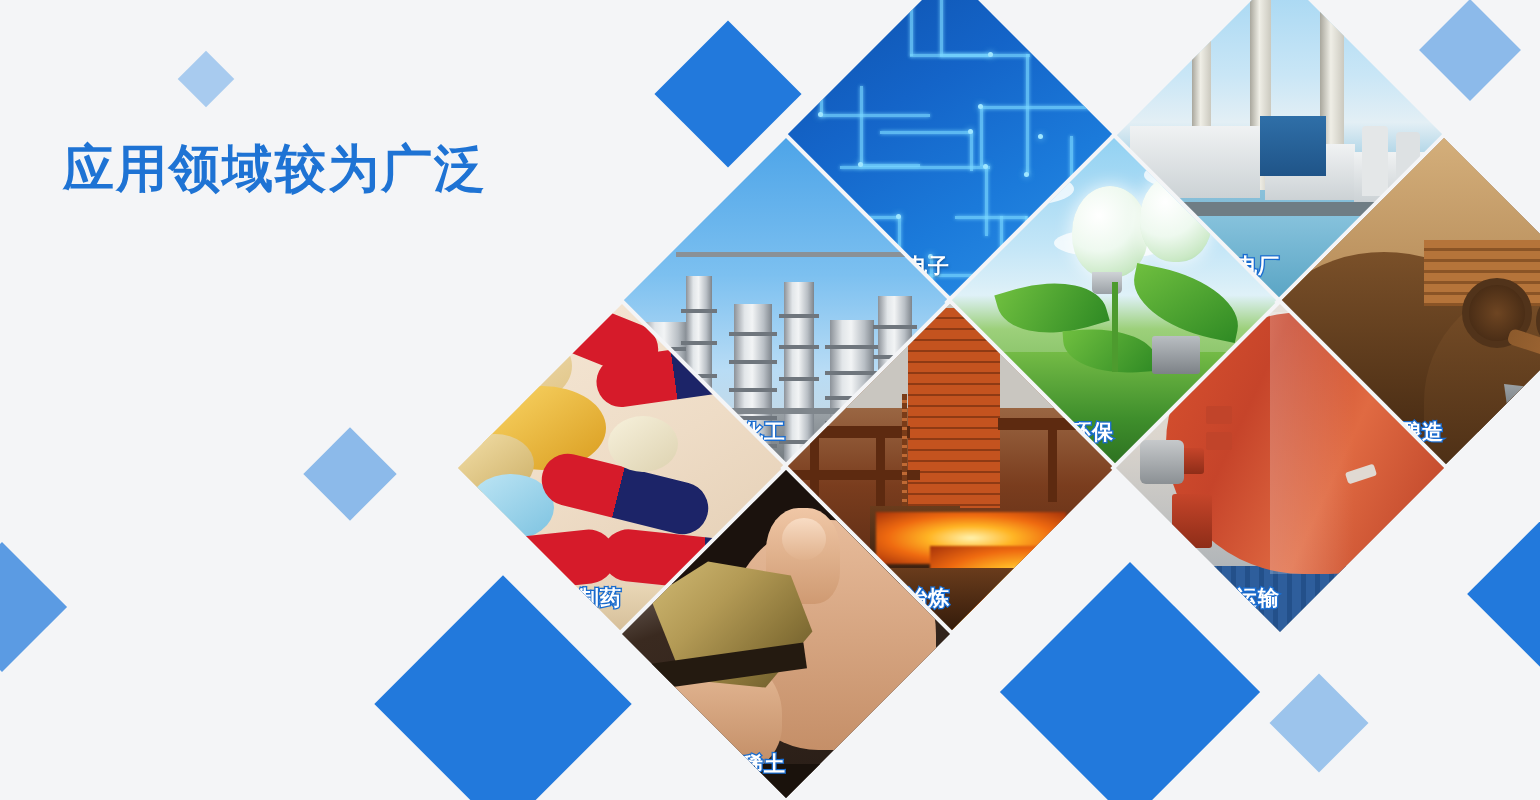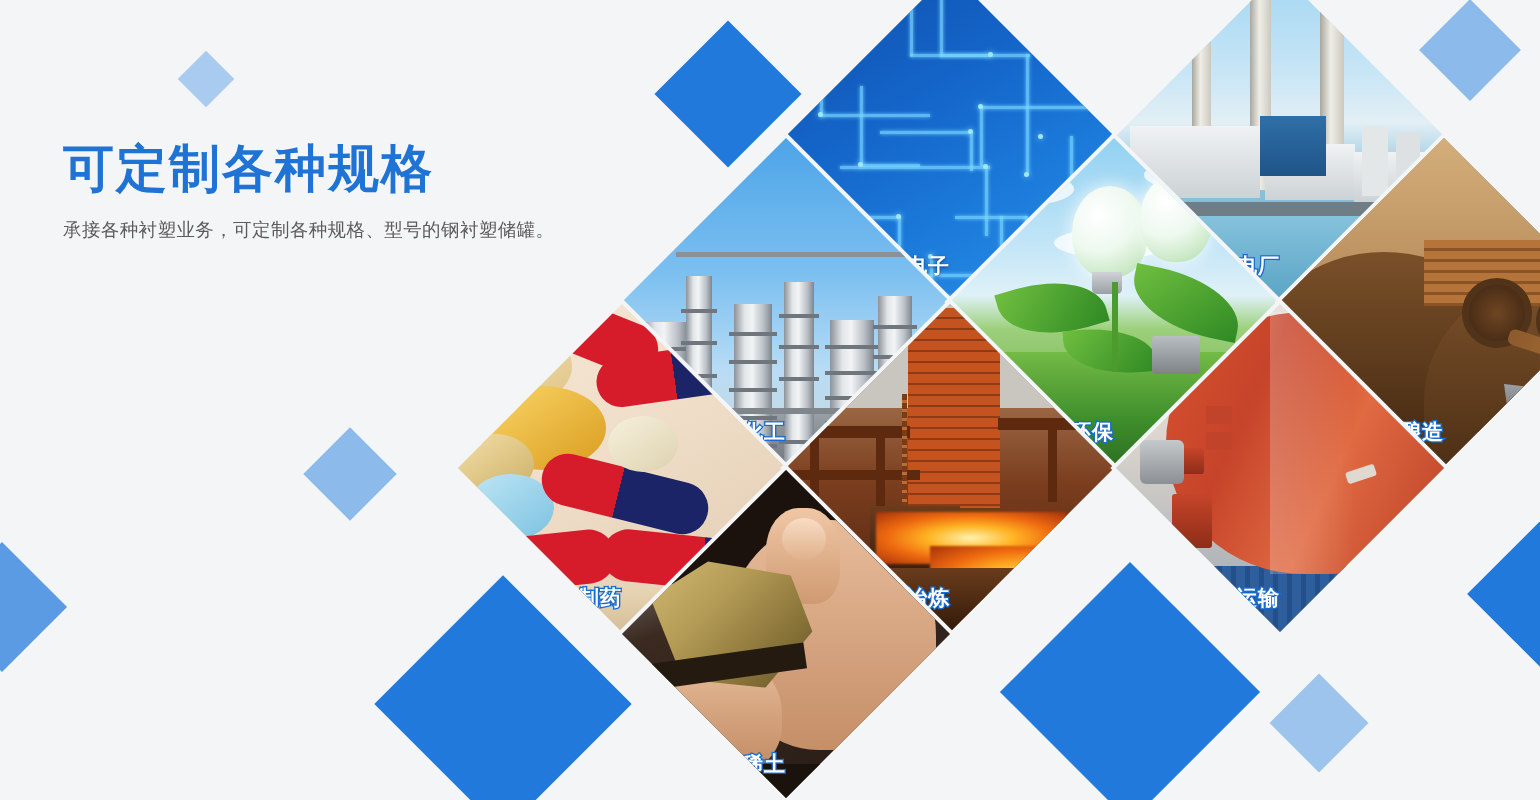--- a/index.html
+++ b/index.html
@@ -579,17 +579,16 @@
             <div class="ore" style="left:20px;top:92px;width:180px;height:140px;"></div>
             <div class="" style="position:absolute;left:22px;top:190px;width:168px;height:26px;background:#241a10;transform:rotate(-8deg);"></div>
             <div class="" style="position:absolute;left:0;bottom:0;width:340px;height:40px;background:#1a120c;"></div>
           </div>
         </div>
         <div class="tile-label lbl-outline" style="right: 14px; bottom: 14px; transform-origin: 100% 100%;">稀土</div>
       </div>
     </div>
 
   <div class="text-block">
-    <div class="title-sub">可定制各种规格</div>
-    <div class="desc">承接各种衬塑业务，可定制各种规格、型号的钢衬塑储罐。</div>
+    <div class="title-sub">应用领域较为广泛</div>
   </div>
 
 </div>
 
 </body></html>

